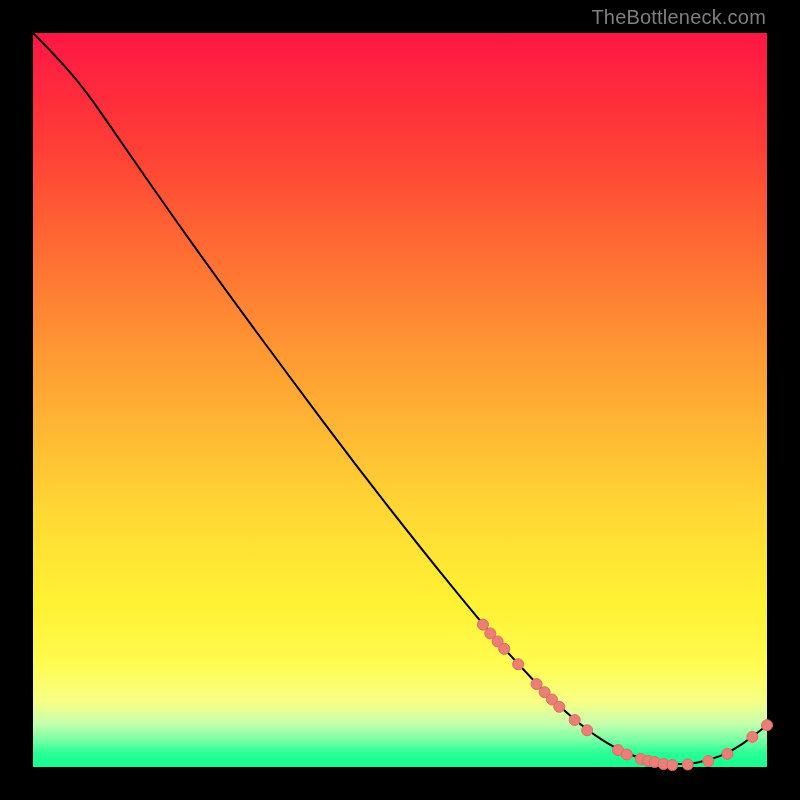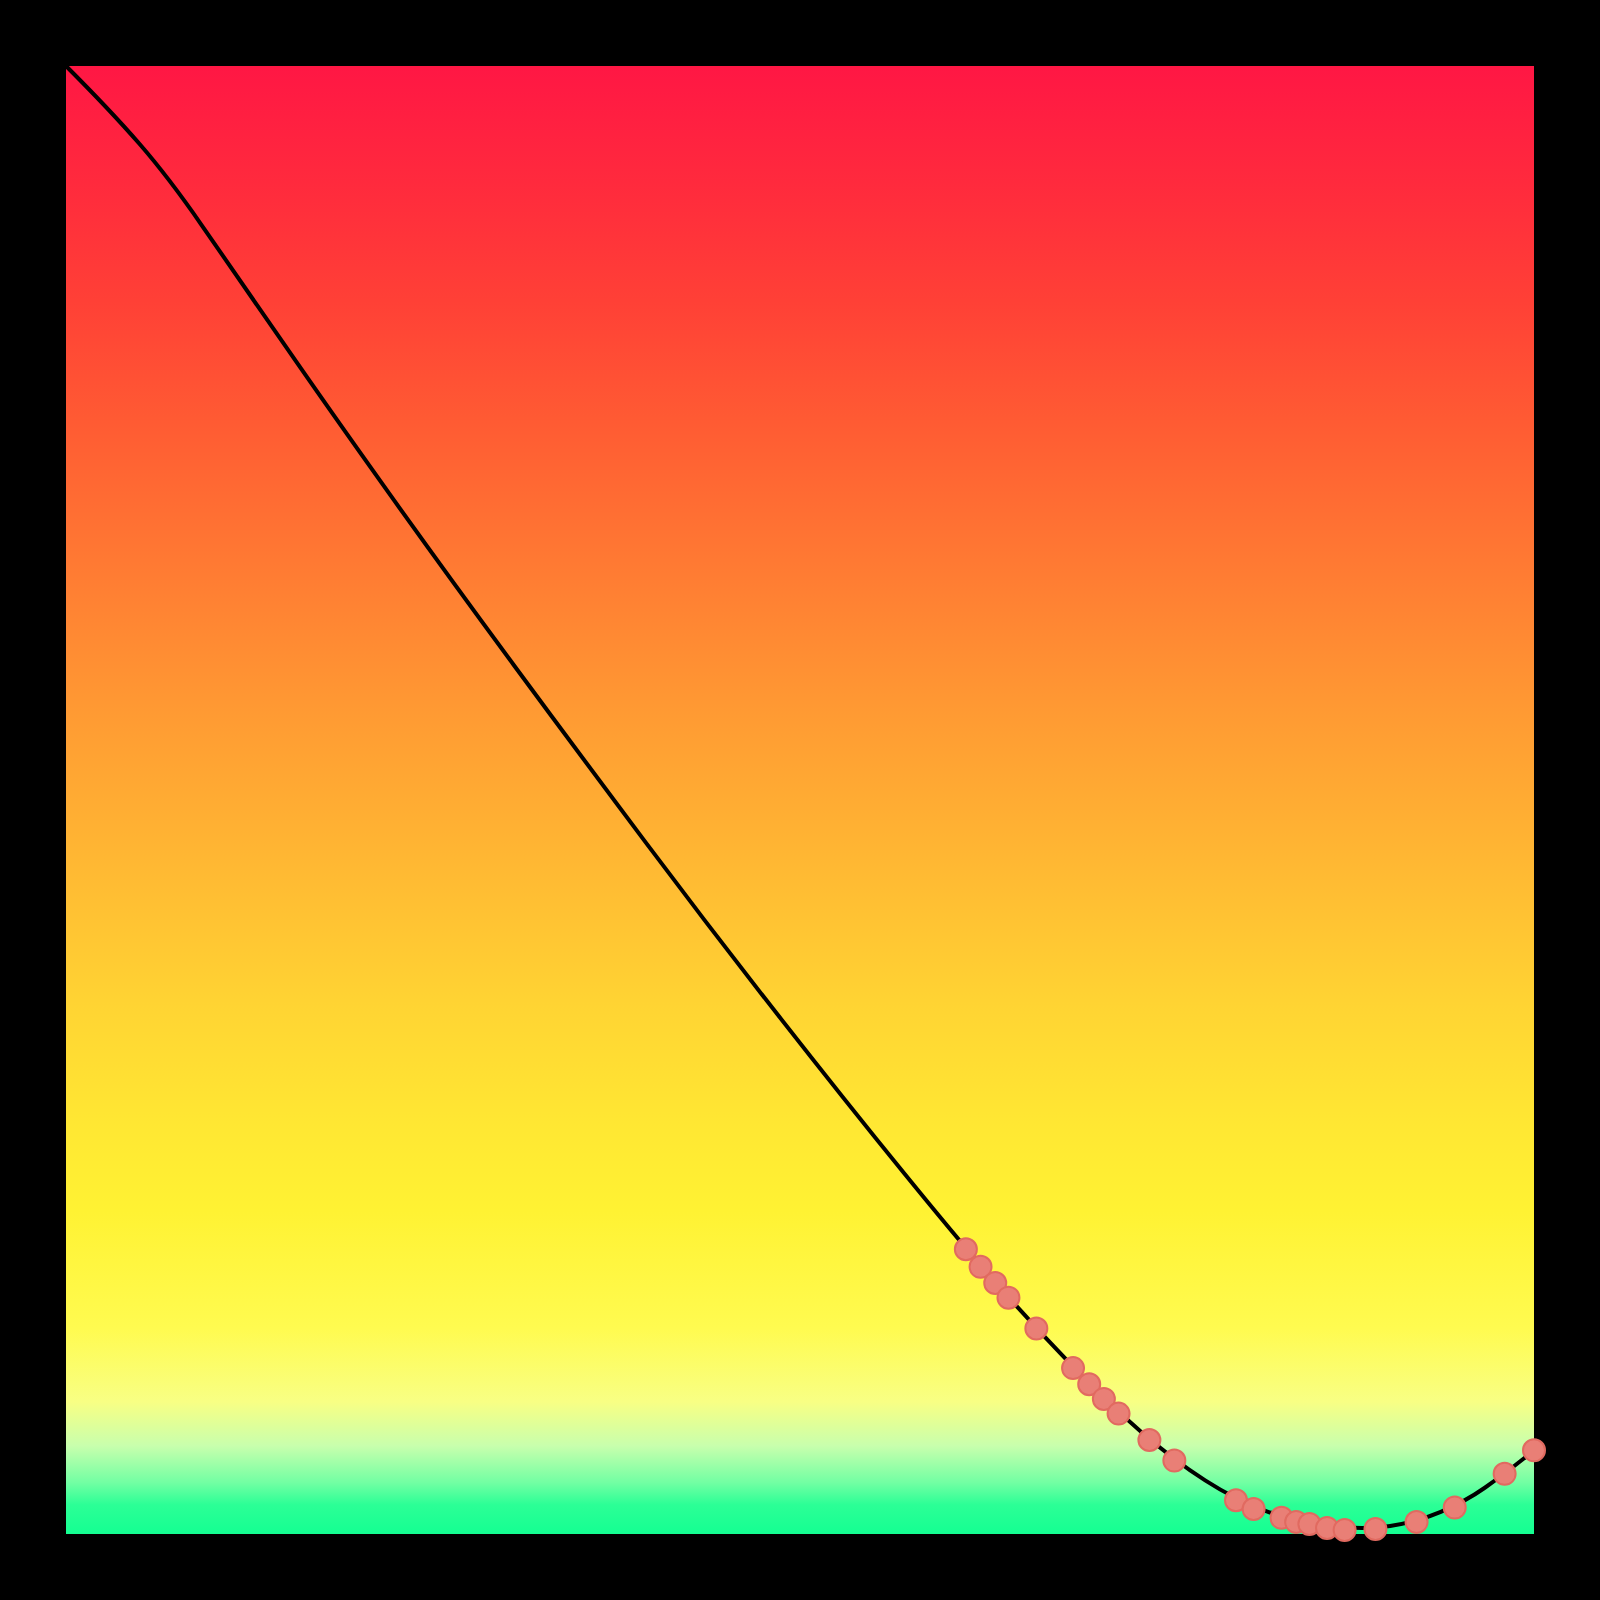--- a/index.html
+++ b/index.html
@@ -100,13 +100,14 @@
         <circle cx="630.51" cy="730.99" r="5.5" class="dot"></circle>
         <circle cx="639.31" cy="732.02" r="5.5" class="dot"></circle>
         <circle cx="654.73" cy="731.50" r="5.5" class="dot"></circle>
         <circle cx="675.28" cy="727.98" r="5.5" class="dot"></circle>
         <circle cx="694.36" cy="720.79" r="5.5" class="dot"></circle>
         <circle cx="719.32" cy="703.91" r="5.5" class="dot"></circle>
         <circle cx="734.00" cy="692.16" r="5.5" class="dot"></circle>
       </g>
   </svg>
 
+  <div class="attribution">TheBottleneck.com</div>
 </div>
 
 </body></html>

